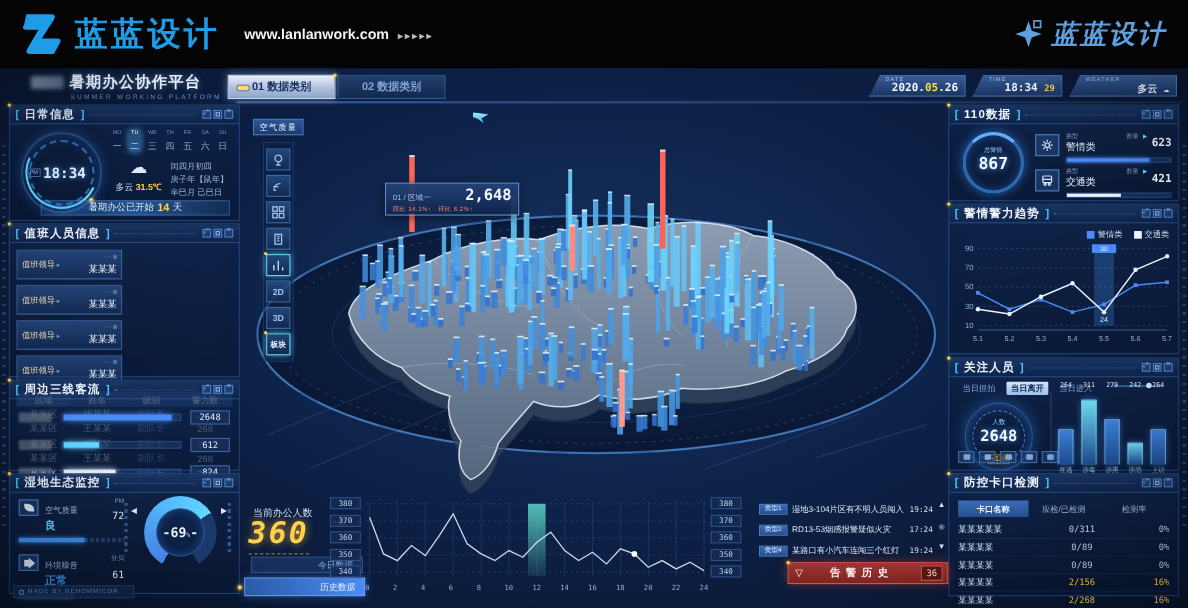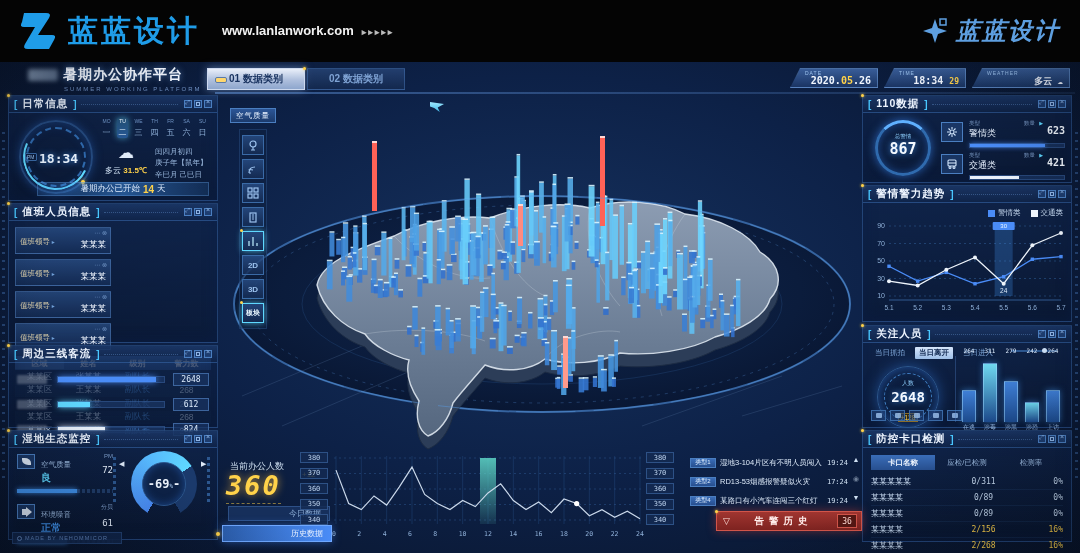--- a/index.html
+++ b/index.html
@@ -894,20 +894,27 @@
             <rect x="378" y="42" width="5" height="88" fill="#ff6257"></rect>
             <rect x="378" y="40" width="5" height="2" fill="#ffd8d4"></rect>
             <rect x="341" y="242" width="5" height="50" fill="#ff9a8c"></rect>
             <rect x="341" y="240" width="5" height="2" fill="#ffd8d4"></rect>
             <rect x="296" y="110" width="5" height="40" fill="#ff8a80"></rect>
             <rect x="296" y="108" width="5" height="2" fill="#ffd8d4"></rect>
           </g>
         <ellipse cx="320" cy="208" rx="308" ry="108" fill="none" stroke="#5a9ae0" stroke-opacity=".5" stroke-width="1" stroke-dasharray="60 18"></ellipse>
       </svg>
       <div class="marker"></div>
+      <div class="tooltip">
+        <div class="r1">
+            <span class="idx">01 / 区域一</span>
+            <span class="big">2,648</span>
+          </div>
+        <div class="r2"><span>同比 14.1%↑</span>　<span>环比 6.2%↑</span></div>
+      </div>
     </div>
 
     <div class="layers">
       <div class="ltitle">空气质量</div>
       <div class="lcol">
         <div class="lbtn">
             <svg width="12" height="12" viewBox="0 0 12 12">
               <circle cx="6" cy="5" r="3"></circle>
               <path d="M6 8 L6 11 M4 11 L8 11"></path>
             </svg>

